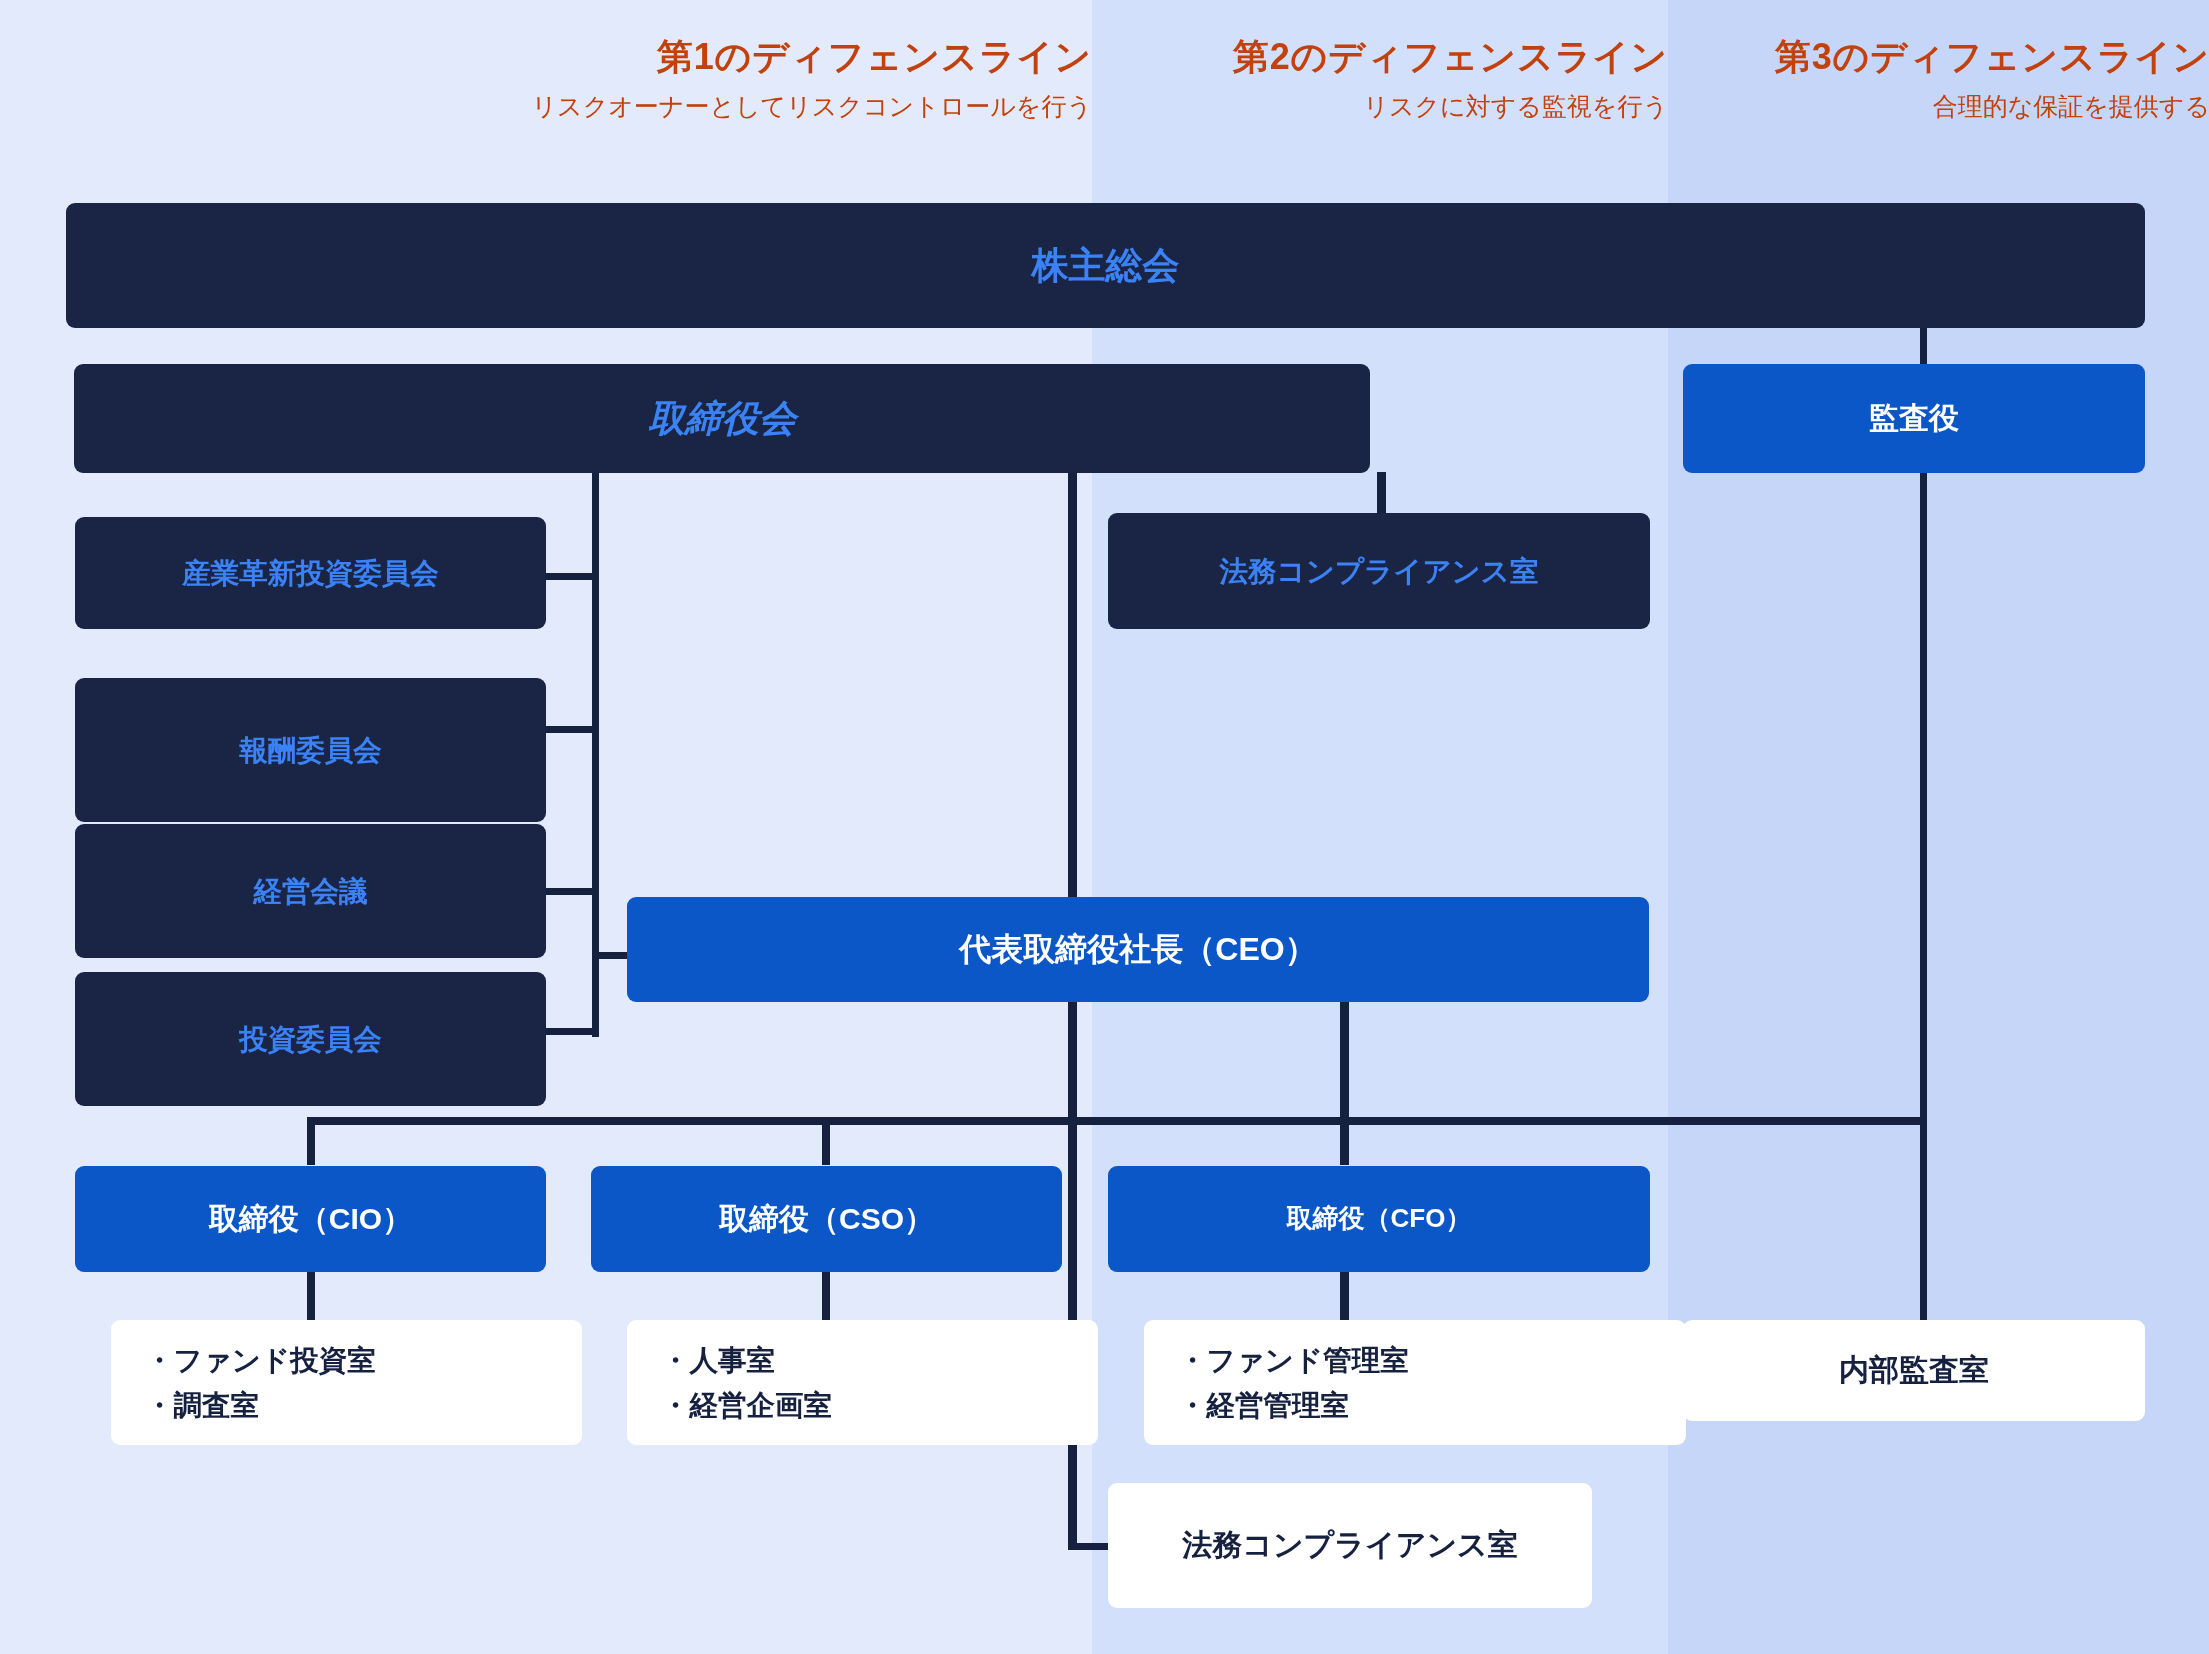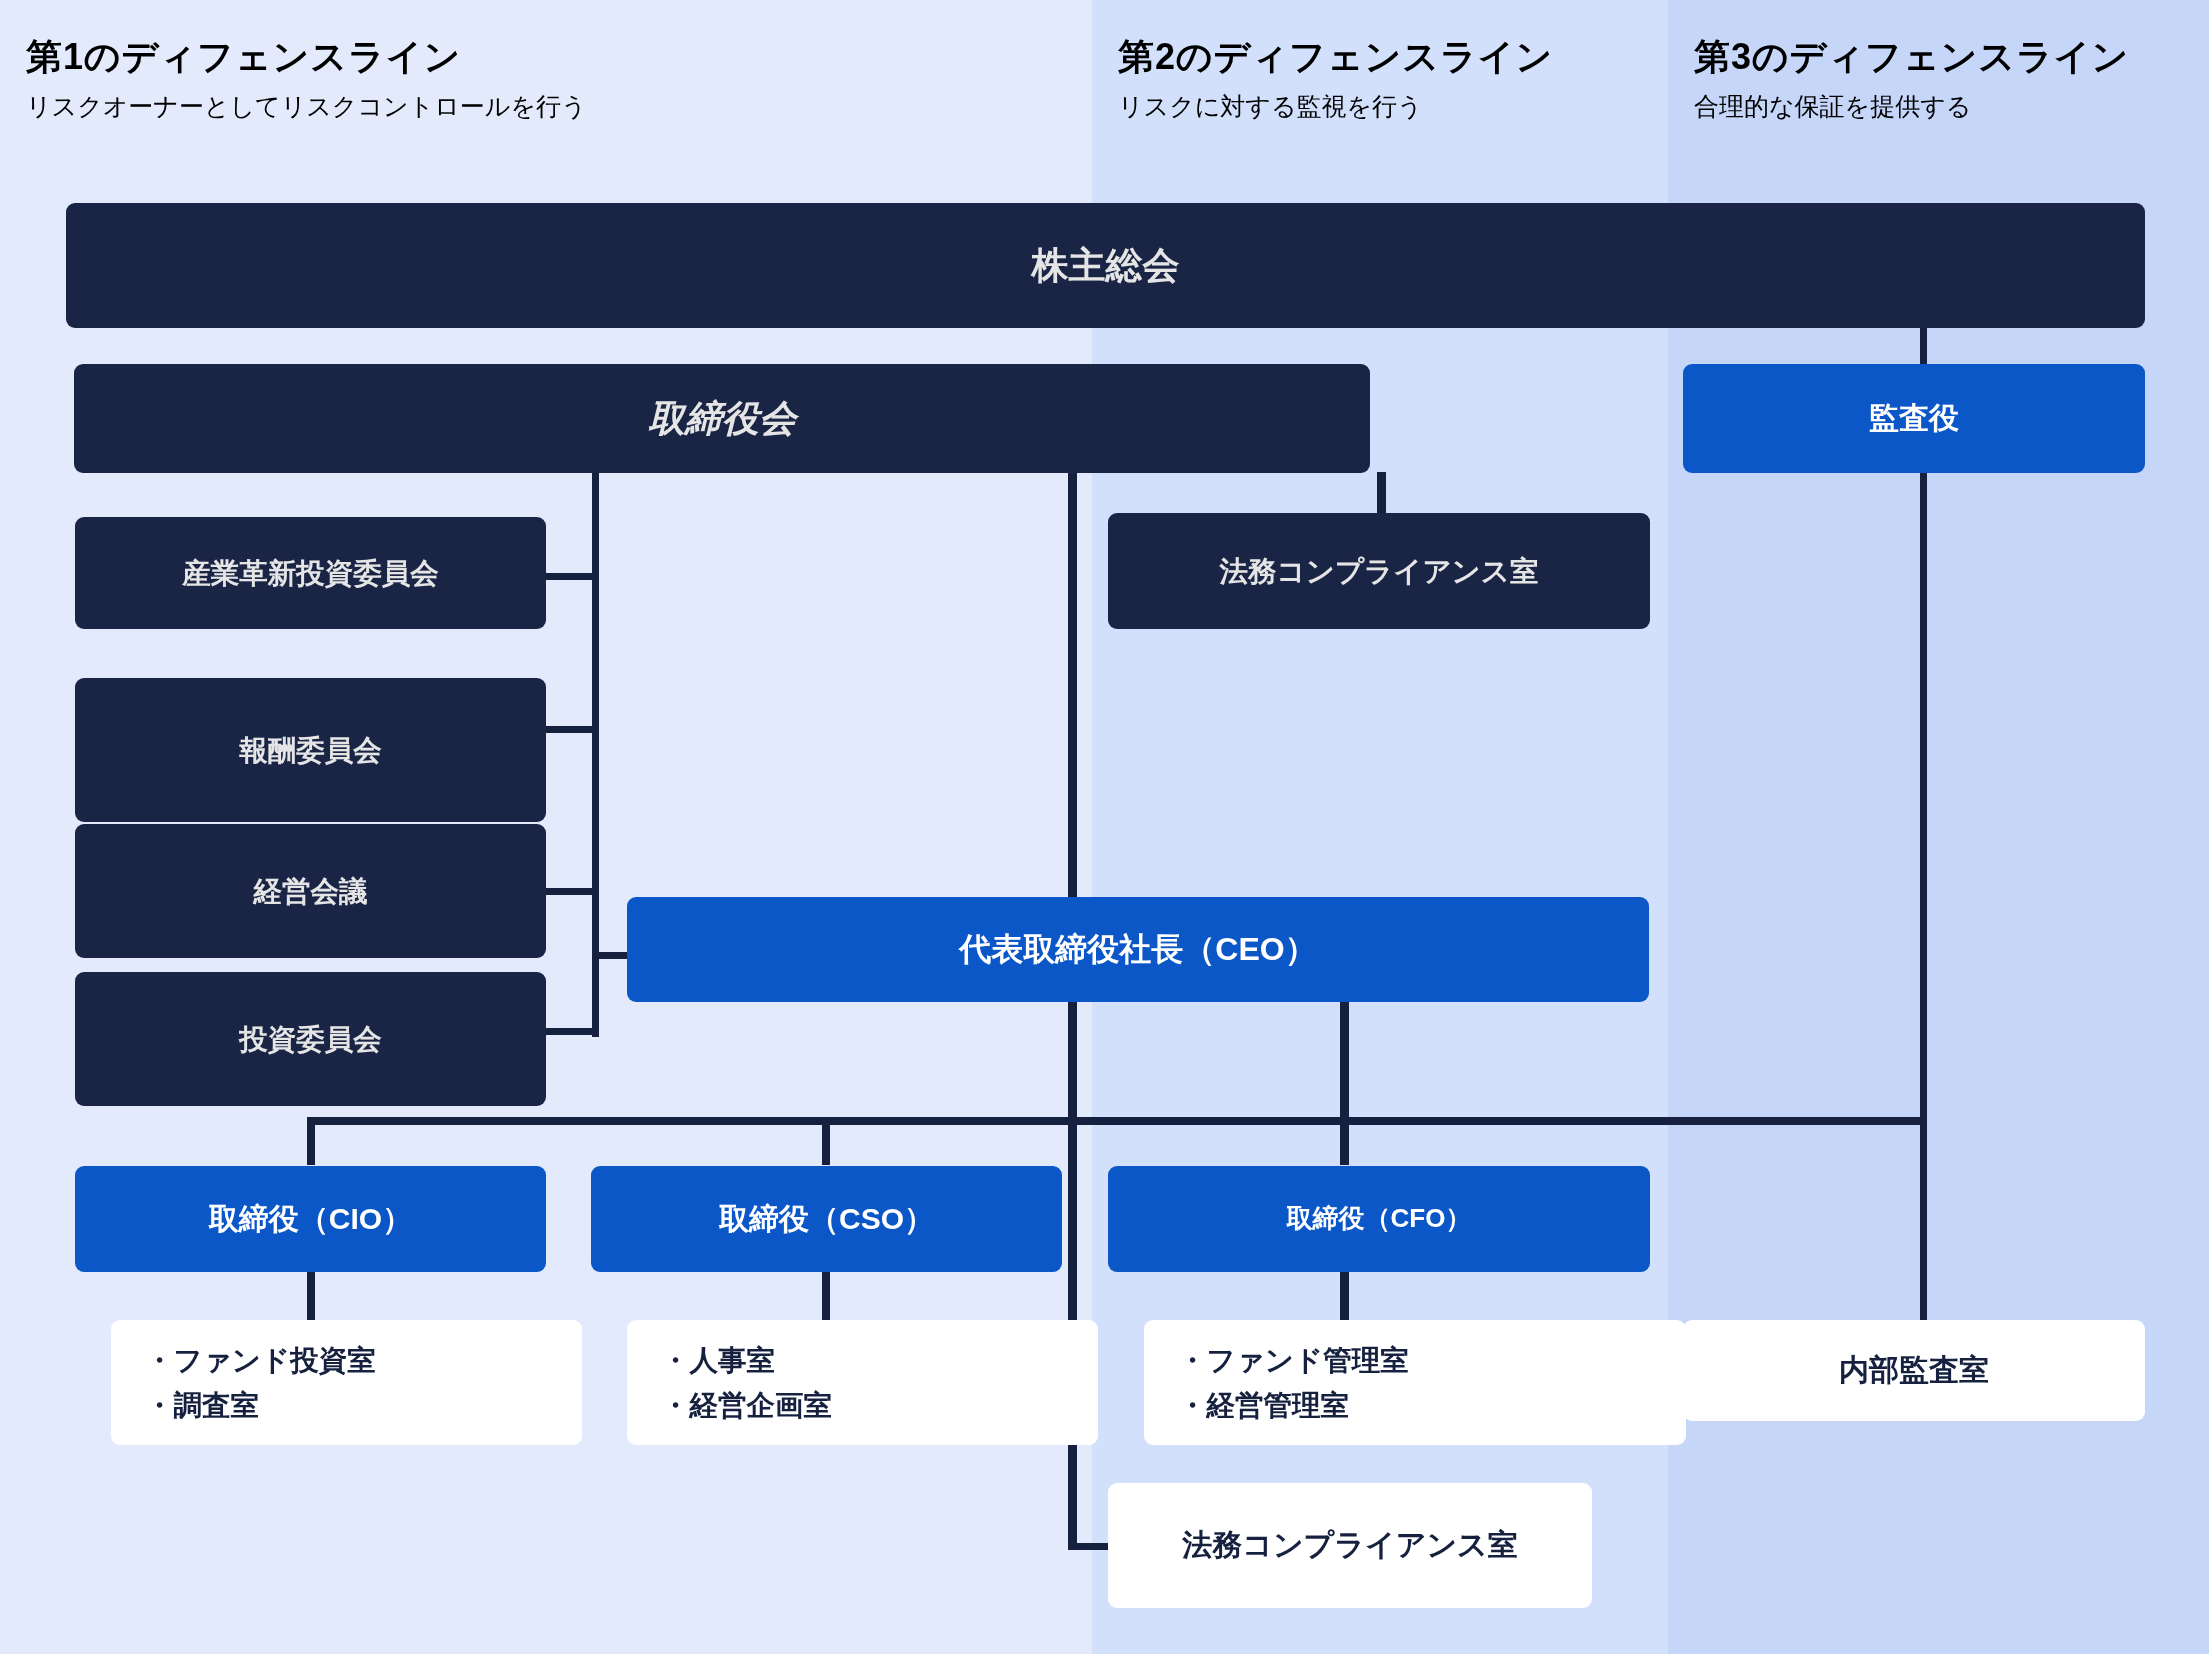--- a/index.html
+++ b/index.html
@@ -19,23 +19,22 @@
   
   .band { position: absolute; top: 0; height: 1655px; }
   .band-1 { left: 0;    width: 1092px; background: #e2eafb; }
   .band-2 { left: 1092px; width: 576px;  background: #d3e0fb; }
   .band-3 { left: 1668px; width: 542px;  background: #c5d6f8; }
 
   
   .col-head {
     position: absolute;
     top: 34px;
-    text-align: left;
-    color: #000000;
-    margin-left: 26px;
+    text-align: right;
+    color: #c2410c;
   }
   .col-head .ch-title {
     font-size: 36px;
     font-weight: 700;
     letter-spacing: 0.9px;
     line-height: 1.25;
     white-space: nowrap;
   }
   .col-head .ch-sub {
     font-size: 25px;
@@ -56,21 +55,21 @@
     position: absolute;
     z-index: 3;
     display: flex;
     align-items: center;
     justify-content: center;
     border-radius: 9px;
     font-weight: 700;
     text-align: center;
     line-height: 1.35;
   }
-  .box.navy  { background: #1a2546; color: #e5e5e5; }
+  .box.navy  { background: #1a2546; color: #3b82f6; }
   .box.blue  { background: #0b57c8; color: #ffffff; }
   .box.white { background: #ffffff; color: #16213f; }
 
   .box.list {
     justify-content: flex-start;
     text-align: left;
     padding-left: 34px;
     flex-direction: column;
     align-items: flex-start;
     justify-content: center;

